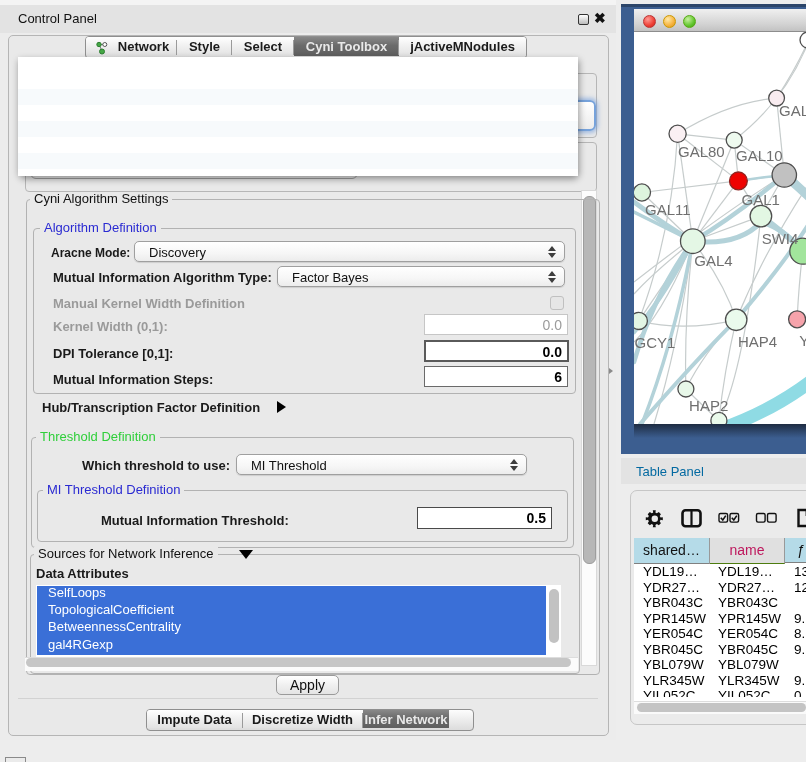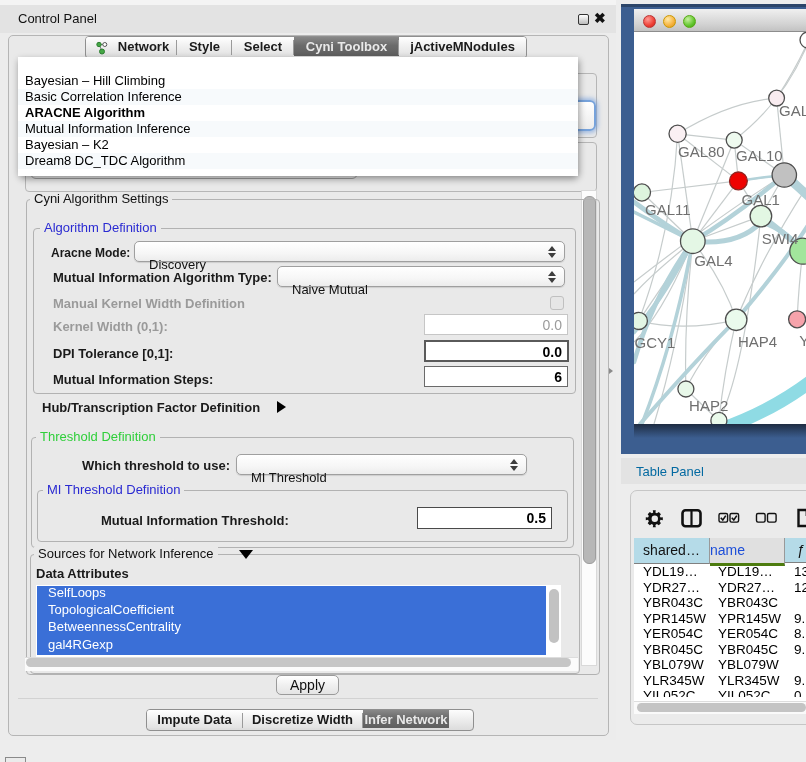--- a/index.html
+++ b/index.html
@@ -3,21 +3,21 @@
 <meta charset="utf-8">
 <style>
 html,body{margin:0;padding:0;}
 body{width:806px;height:762px;overflow:hidden;position:relative;background:#ededed;font-family:"Liberation Sans",sans-serif;}
 .abs{position:absolute;}
 .lbl{font:bold 13px "Liberation Sans",sans-serif;color:#1a1a1a;white-space:nowrap;}
 .dlbl{font:bold 13px "Liberation Sans",sans-serif;color:#9a9a9a;white-space:nowrap;}
 .grp{position:absolute;border:1px solid #b2b2b2;border-radius:4px;}
 .gt{position:absolute;background:#e9e9e9;padding:0 4px;font:13px "Liberation Sans",sans-serif;white-space:nowrap;line-height:14px;}
 .combo{position:absolute;background:linear-gradient(#ffffff,#f6f6f6 60%,#ececec);border:1px solid #9f9f9f;border-radius:5px;box-shadow:0 1px 1px rgba(0,0,0,0.12);}
-.combo .tx{position:absolute;left:14px;top:3px;font:13px "Liberation Sans",sans-serif;color:#111;margin-top:12px;}
+.combo .tx{position:absolute;left:14px;top:3px;font:13px "Liberation Sans",sans-serif;color:#111;}
 .arrup{position:absolute;margin-top:1px;width:0;height:0;border-left:4px solid transparent;border-right:4px solid transparent;border-bottom:5px solid #3d3d3d;}
 .arrdn{position:absolute;width:0;height:0;border-left:4px solid transparent;border-right:4px solid transparent;border-top:5px solid #3d3d3d;}
 .tf{position:absolute;background:#fff;font:bold 14px "Liberation Sans",sans-serif;color:#000;text-align:right;}
 .seg{position:absolute;top:0;height:17px;padding-top:2px;text-align:center;font:bold 13px "Liberation Sans",sans-serif;color:#1a1a1a;background:linear-gradient(#ffffff,#f1f1f1 45%,#e2e2e2);}
 .sega{background:linear-gradient(#888888,#6b6b6b 45%,#5f5f5f);color:#e9e9e9;}
 </style>
 </head>
 <body>
 
 <div class="abs" style="left:0;top:0;width:616px;height:740px;background:#ececec;"></div>
@@ -49,40 +49,39 @@
  </svg>
 </div>
 
 <div class="grp" style="left:25px;top:73px;width:570px;height:63px;border-color:#b6b6b6;"></div>
 <div class="abs" style="left:33px;top:100px;width:559px;height:27px;background:linear-gradient(#fff,#ececec);border:2px solid #76a2db;border-radius:6px;box-shadow:0 0 4px 2px rgba(100,150,220,0.55);"></div>
 <div class="grp" style="left:25px;top:142px;width:570px;height:48px;border-color:#b6b6b6;"></div>
 <div class="abs" style="left:30px;top:151px;width:326px;height:26px;background:linear-gradient(#fff,#ececec);border:1px solid #9f9f9f;border-radius:6px;"></div>
 
 <div class="abs" style="left:18px;top:57px;width:560px;height:119px;background:#fff;border-radius:0 0 6px 6px;box-shadow:1px 3px 7px rgba(0,0,0,0.4);">
  <div class="abs" style="left:0;top:16px;width:560px;height:103px;background:repeating-linear-gradient(#fff 0,#fff 16px,#f7fafc 16px,#f7fafc 32px);"></div>
- <div class="abs" style="left:7px;top:16px;font:13px/16px 'Liberation Sans',sans-serif;color:#000;">Bayesian – Hill Climbing<br>Basic Correlation Inference<br><b>ARACNE Algorithm</b><br>Mutual Information Inference<br>Bayesian – K2<br>Dream8 DC_TDC Algorithm</div>
 </div>
 
 <div class="abs" style="left:581px;top:190px;width:14px;height:474px;background:#fcfcfc;border:1px solid #d9d9d9;"></div>
 <div class="abs" style="left:583px;top:196px;width:11px;height:366px;background:#b7b7b7;border:1px solid #9d9d9d;border-radius:6px;"></div>
 
 <div class="grp" style="left:26px;top:199px;width:572px;height:474px;"></div>
 <div class="gt" style="left:30px;top:192px;color:#111;">Cyni Algorithm Settings</div>
 
 <div class="grp" style="left:33px;top:228px;width:541px;height:164px;"></div>
 <div class="gt" style="left:40px;top:221px;color:#2a2ad2;">Algorithm Definition</div>
 <div class="lbl abs" style="left:51px;top:246px;font-size:12px;">Aracne Mode:</div>
 <div class="combo" style="left:134px;top:241px;width:429px;height:19px;">
     <span class="tx">Discovery</span>
  <div class="arrup" style="right:8px;top:3px;"></div>
     <div class="arrdn" style="right:8px;top:11px;"></div>
   </div>
 <div class="lbl abs" style="left:53px;top:270px;">Mutual Information Algorithm Type:</div>
 <div class="combo" style="left:277px;top:266px;width:286px;height:19px;">
-    <span class="tx">Naive Mutual</span>
+    <span class="tx">Factor Bayes</span>
  <div class="arrup" style="right:8px;top:3px;"></div>
     <div class="arrdn" style="right:8px;top:11px;"></div>
   </div>
 <div class="dlbl abs" style="left:53px;top:296px;">Manual Kernel Width Definition</div>
 <div class="abs" style="left:550px;top:296px;width:12px;height:12px;background:#e6e6e6;border:1px solid #c0c0c0;border-radius:3px;"></div>
 <div class="dlbl abs" style="left:53px;top:319px;">Kernel Width (0,1):</div>
 <div class="tf" style="left:424px;top:314px;width:137px;height:17px;border:1px solid #c6c6c6;padding:2px 5px 0 0;color:#9b9b9b;font-weight:normal;">0.0</div>
 <div class="lbl abs" style="left:53px;top:346px;">DPI Tolerance [0,1]:</div>
 <div class="tf" style="left:424px;top:340px;width:136px;height:16px;border:2px solid #5a5a5a;padding:2px 5px 0 0;">0.0</div>
 <div class="lbl abs" style="left:53px;top:372px;">Mutual Information Steps:</div>
@@ -242,21 +241,21 @@
 <g fill="none" stroke="#111" stroke-width="1.6">
 <path d="M86.8,14.8 l2,2.2 3,-4.4"></path>
 <path d="M97.8,14.8 l2,2.2 3,-4.4"></path>
 </g>
 <path d="M164.5,7 h8 l5,5 v11 h-13 z" fill="none" stroke="#111" stroke-width="2.4"></path>
 <path d="M172.5,7 v5 h5" fill="none" stroke="#111" stroke-width="1.8"></path>
 </svg>
 
 <div class="abs" style="left:634px;top:538px;width:172px;height:159px;background:#fff;overflow:hidden;">
  <div class="abs" style="left:0;top:0;width:75px;height:25px;background:#b5dbe8;border-right:1px solid #999;border-bottom:1px solid #808080;text-align:center;font:14px/25px 'Liberation Sans',sans-serif;color:#111;">shared…</div>
- <div class="abs" style="left:76px;top:0;width:74px;height:25px;background:#e0e0e0;border-right:1px solid #999;border-bottom:3px solid #4d7c0f;font:14px/25px 'Liberation Sans',sans-serif;color:#1d4ed8;">name</div>
+ <div class="abs" style="left:76px;top:0;width:74px;height:25px;background:#e0e0e0;border-right:1px solid #999;border-bottom:1px solid #4d7c0f;text-align:center;font:14px/25px 'Liberation Sans',sans-serif;color:#be185d;">name</div>
  <div class="abs" style="left:151px;top:0;width:21px;height:25px;background:#b5dbe8;border-bottom:1px solid #808080;font:14px/25px 'Liberation Sans',sans-serif;color:#111;text-align:right;padding-right:1px;box-sizing:border-box;">ƒ</div>
  <div class="abs" style="left:9px;top:26px;font:13.5px/15.5px 'Liberation Sans',sans-serif;color:#000;white-space:pre;">YDL19…
 YDR27…
 YBR043C
 YPR145W
 YER054C
 YBR045C
 YBL079W
 YLR345W
 YIL052C</div>

